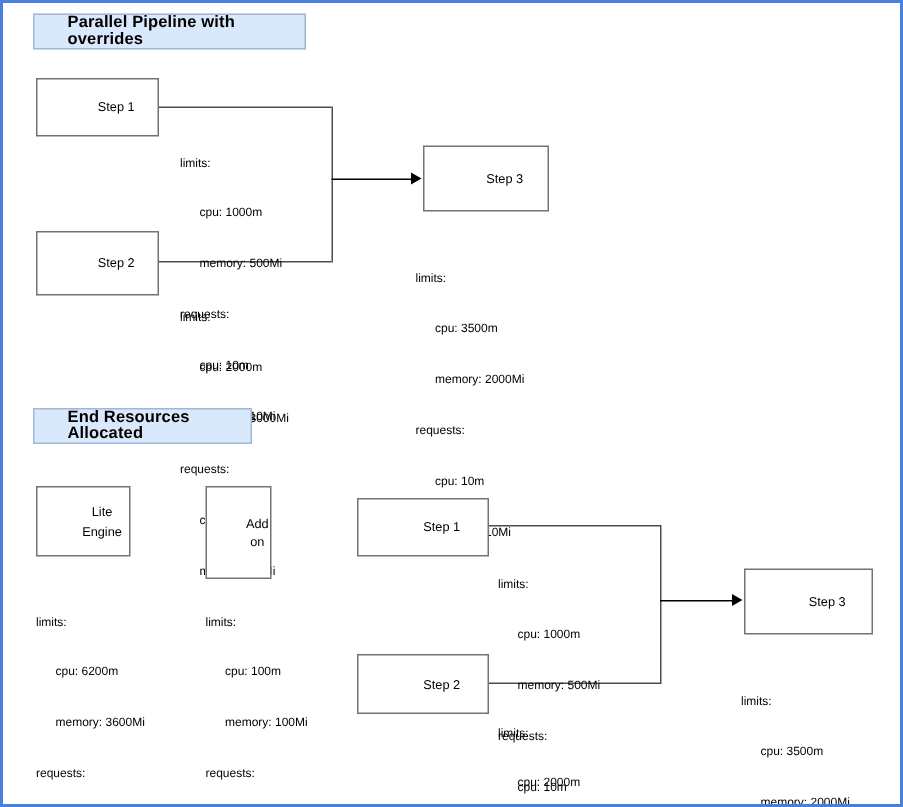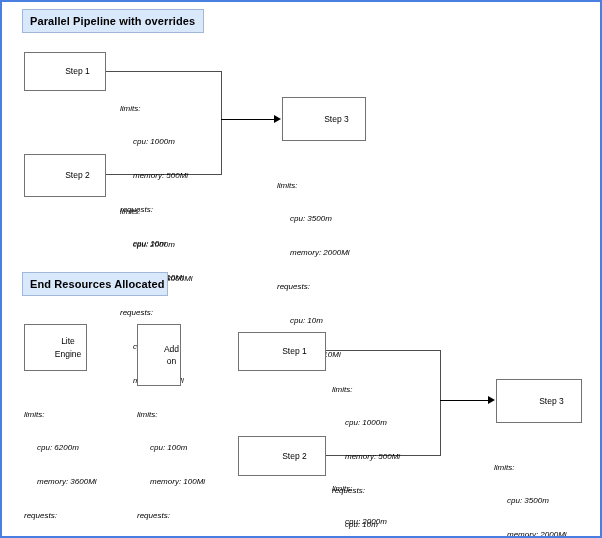--- a/index.html
+++ b/index.html
@@ -24,21 +24,21 @@
     position: absolute;
     background: #dae8fc;
     border: 1px solid #9fb8d9;
     box-sizing: border-box;
     color: #000000;
     font-weight: bold;
     font-size: 11px;
     line-height: 1;
     display: flex;
     align-items: center;
-    padding-left: 7px;
+    padding-left: 22px;
     letter-spacing: 0.1px;
   }
   
   .box {
     position: absolute;
     background: #ffffff;
     border: 1px solid #737373;
     box-sizing: border-box;
     display: flex;
     align-items: center;
@@ -49,21 +49,20 @@
     line-height: 1.45;
     padding-left: 25px;
   }
   
   .spec {
     position: absolute;
     font-size: 8px;
     line-height: 11.3px;
     color: #000000;
     white-space: pre;
-    font-style: italic;
   }
   .spec .ind {
     padding-left: 13px;
     display: block;
   }
   .spec .hdr {
     display: block;
   }
   
   .ln-h {

